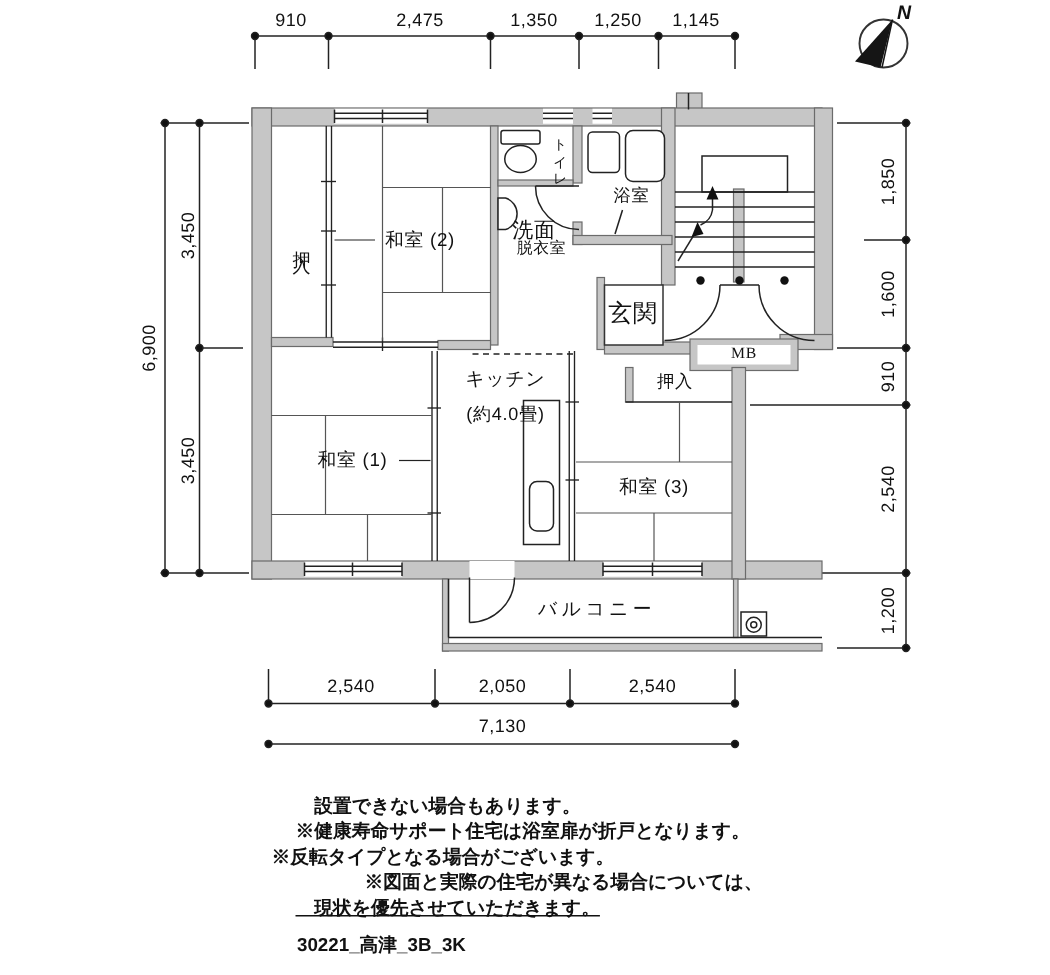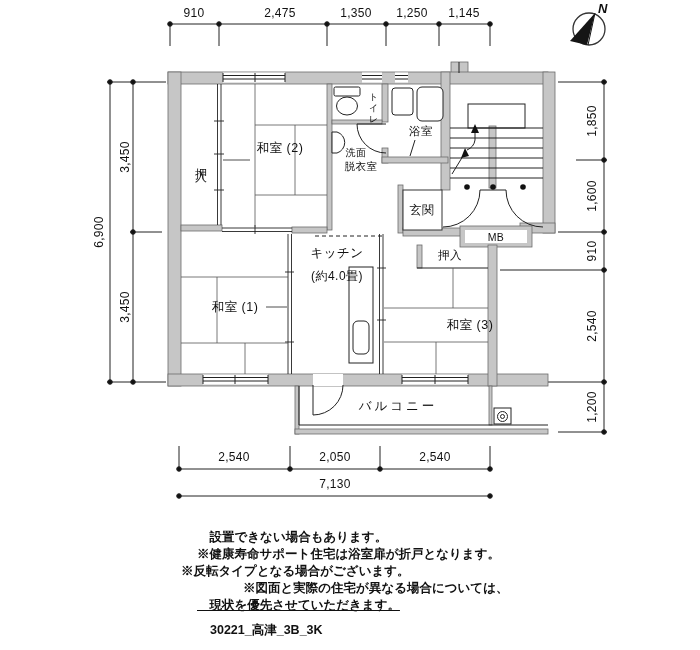--- a/index.html
+++ b/index.html
@@ -4,21 +4,21 @@
 <style>
   html,body{margin:0;padding:0;background:#fff;}
   #canvas{position:relative;width:700px;height:650px;background:#fff;overflow:hidden;
           font-family:"Liberation Sans", sans-serif;}
   #plan-svg{position:absolute;left:0;top:0;}
   .lbl{position:absolute;transform:translate(-50%,-50%);font-size:12.5px;color:#111;
        white-space:pre;line-height:1;letter-spacing:0.5px;}
   .dim{font-size:12px;color:#111;letter-spacing:0.3px;}
   .rot{transform:translate(-50%,-50%) rotate(-90deg);}
   .vert{writing-mode:vertical-rl;letter-spacing:2px;}
-  .small{font-size:10.5px;}
+  .small{font-size:10.5px;font-family:Liberation Serif, serif;}
   .north{font-style:italic;font-size:13px;font-weight:bold;}
   .note-line{position:absolute;font-size:12.5px;font-weight:600;color:#111;
              white-space:pre;line-height:1;}
 </style>
 </head>
 <body>
 
 <div id="canvas">
 
   <svg id="plan-svg" width="700" height="650" viewBox="0 0 700 650">
@@ -249,35 +249,35 @@
   <div class="lbl dim rot" style="left:592px;top:251px;">910</div>
   <div class="lbl dim rot" style="left:592px;top:326px;">2,540</div>
   <div class="lbl dim rot" style="left:592px;top:407px;">1,200</div>
 
   <div class="lbl dim" style="left:234px;top:457px;">2,540</div>
   <div class="lbl dim" style="left:335px;top:457px;">2,050</div>
   <div class="lbl dim" style="left:435px;top:457px;">2,540</div>
   <div class="lbl dim" style="left:335px;top:484px;">7,130</div>
 
   <div class="lbl vert" style="left:201px;top:160px;font-size:12px;">押入</div>
-  <div class="lbl" style="left:280px;top:148px;text-align:center;">和室 (2)</div>
+  <div class="lbl" style="left:280px;top:160px;text-align:center;">和室 (2)</div>
   <div class="lbl vert" style="left:373px;top:103px;font-size:9px;letter-spacing:1px;">トイレ</div>
   <div class="lbl" style="left:421px;top:132px;font-size:11.5px;">浴室</div>
-  <div class="lbl" style="left:356px;top:153px;font-size:10px;">洗面</div>
+  <div class="lbl" style="left:356px;top:153px;font-size:14px;">洗面</div>
   <div class="lbl" style="left:361px;top:166px;font-size:10.5px;">脱衣室</div>
-  <div class="lbl" style="left:422px;top:210px;font-size:12px;">玄関</div>
+  <div class="lbl" style="left:422px;top:210px;font-size:16px;">玄関</div>
   <div class="lbl small" style="left:496px;top:237px;">MB</div>
   <div class="lbl" style="left:450px;top:256px;font-size:11.5px;">押入</div>
   <div class="lbl" style="left:337px;top:253px;font-family:Liberation Serif, serif;">キッチン</div>
   <div class="lbl" style="left:337px;top:276px;font-size:12px;">(約4.0畳)</div>
   <div class="lbl" style="left:235px;top:307px;">和室 (1)</div>
-  <div class="lbl" style="left:436px;top:325px;margin-left:34px;">和室 (3)</div>
+  <div class="lbl" style="left:436px;top:325px;">和室 (3)</div>
   <div class="lbl" style="left:398px;top:406px;letter-spacing:3px;">バルコニー</div>
 
   <div class="note-line" style="left:197px;top:531px;">　設置できない場合もあります。</div>
   <div class="note-line" style="left:197px;top:548px;">※健康寿命サポート住宅は浴室扉が折戸となります。</div>
   <div class="note-line" style="left:181px;top:565px;">※反転タイプとなる場合がございます。</div>
   <div class="note-line" style="left:197px;top:582px;margin-left:46px;">※図面と実際の住宅が異なる場合については、</div>
   <div class="note-line" style="left:197px;top:599px;text-decoration:underline;">　現状を優先させていただきます。</div>
 
-  <div class="note-line" style="left:210px;top:624px;">30221_高津_3B_3K</div>
+  <div class="note-line" style="left:198px;top:624px;">30221_高津_3B_3K</div>
 
 </div>
 
 </body></html>

